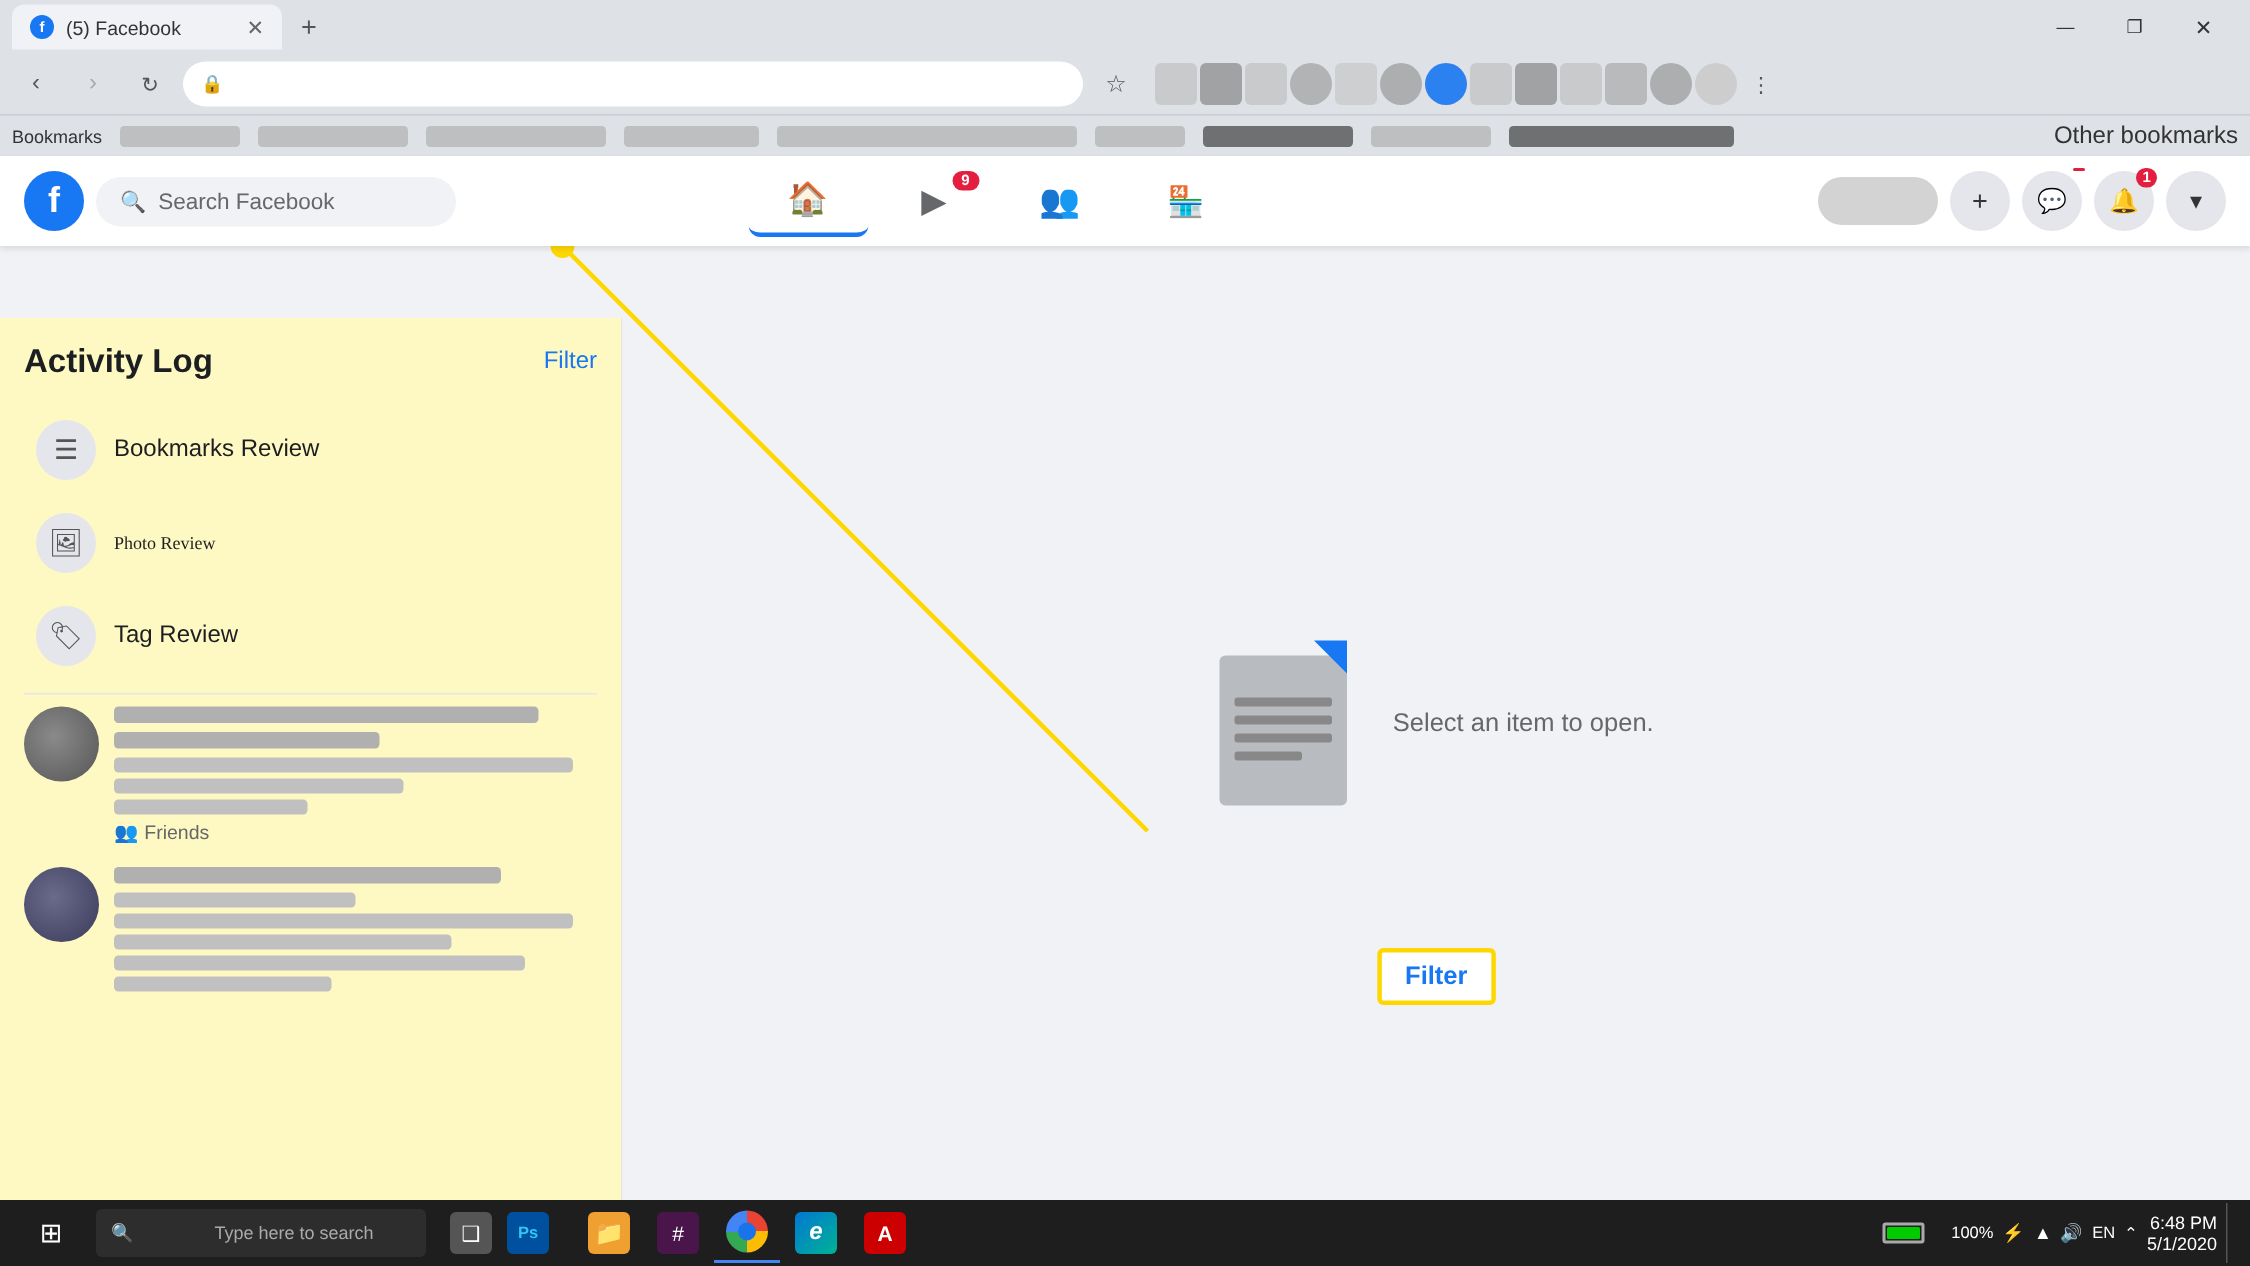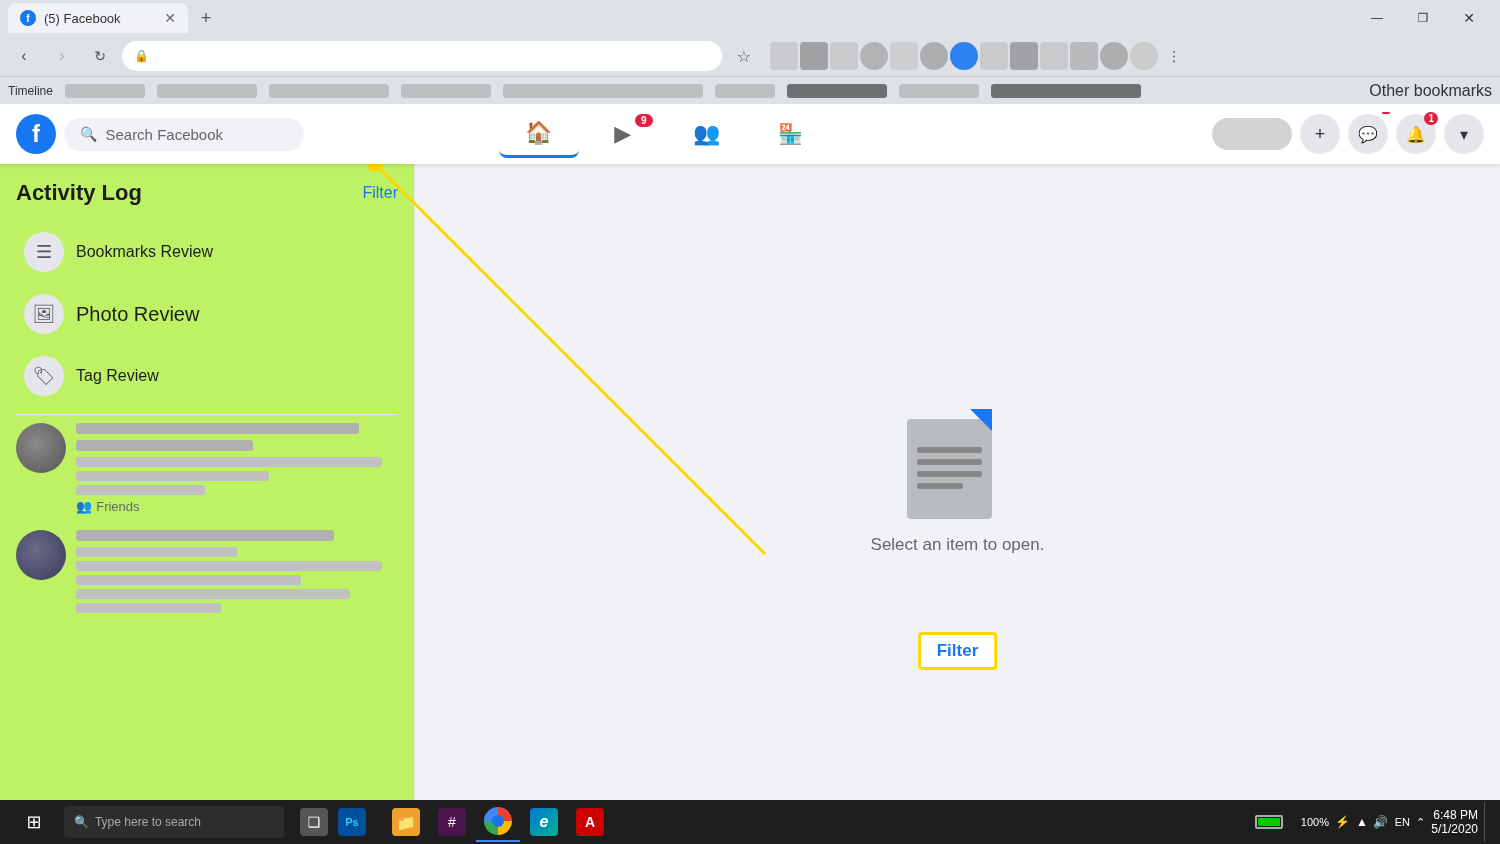--- a/index.html
+++ b/index.html
@@ -43,21 +43,21 @@
     <div style="width:28px; height:28px; background:#888; border-radius:4px; opacity:0.7;"></div>
     <div style="width:28px; height:28px; background:#c0c0c0; border-radius:4px; opacity:0.7;"></div>
     <div style="width:28px; height:28px; background:#aaa; border-radius:4px; opacity:0.7;"></div>
     <div style="width:28px; height:28px; background:#999; border-radius:50%; opacity:0.7;"></div>
     <div style="width:28px; height:28px; background:#c8c8c8; border-radius:50%; overflow:hidden; opacity:0.8;"></div>
     <div style="width:28px; height:28px; display:flex; align-items:center; justify-content:center; font-size:14px; color:#555; cursor:pointer;">⋮</div>
   </div>
 </div>
 
 <div style="background:#dee1e6; height:28px; display:flex; align-items:center; padding:0 8px; gap:12px; border-top:1px solid #c8cdd4; overflow:hidden;">
-  <span style="font-size:12px; color:#333; cursor:pointer;">Timeline</span>
+  <span style="font-size:12px; color:#333; cursor:pointer;">Bookmarks</span>
 
   <div style="width:80px; height:14px; background:#b0b0b0; border-radius:3px; opacity:0.7;"></div>
   <div style="width:100px; height:14px; background:#b0b0b0; border-radius:3px; opacity:0.7;"></div>
   <div style="width:120px; height:14px; background:#b0b0b0; border-radius:3px; opacity:0.7;"></div>
   <div style="width:90px; height:14px; background:#b0b0b0; border-radius:3px; opacity:0.7;"></div>
   <div style="width:200px; height:14px; background:#b0b0b0; border-radius:3px; opacity:0.7;"></div>
   <div style="width:60px; height:14px; background:#b0b0b0; border-radius:3px; opacity:0.7;"></div>
   <div style="width:100px; height:14px; background:#404040; border-radius:3px; opacity:0.7;"></div>
   <div style="width:80px; height:14px; background:#b0b0b0; border-radius:3px; opacity:0.7;"></div>
   <div style="width:150px; height:14px; background:#404040; border-radius:3px; opacity:0.7;"></div>
@@ -90,34 +90,34 @@
     <div style="width:40px; height:40px; background:#e4e6eb; border-radius:50%; display:flex; align-items:center; justify-content:center; cursor:pointer; font-size:16px; color:#333; position:relative;">
       🔔
       <span style="position:absolute; top:-2px; right:-2px; background:#e41e3f; color:white; font-size:10px; font-weight:bold; border-radius:10px; padding:1px 4px;">1</span>
     </div>
     <div style="width:40px; height:40px; background:#e4e6eb; border-radius:50%; display:flex; align-items:center; justify-content:center; cursor:pointer; font-size:16px; color:#333;">▾</div>
   </div>
 </div>
 
 <div style="display:flex; height:calc(844px - 36px - 40px - 28px - 60px - 44px);">
 
-  <div style="width:415px; background:#bef264; padding:16px; overflow-y:auto; flex-shrink:0; border-right:1px solid #e4e6eb;">
+  <div style="width:415px; background:#fef9c3; padding:16px; overflow-y:auto; flex-shrink:0; border-right:1px solid #e4e6eb;margin-top:48px;">
     <div style="display:flex; align-items:center; justify-content:space-between; margin-bottom:16px;">
       <span style="font-size:22px; font-weight:700; color:#1c1e21;">Activity Log</span>
       <span style="color:#1877f2; font-size:16px; cursor:pointer; font-weight:500;">Filter</span>
     </div>
 
     <div style="display:flex; align-items:center; gap:12px; padding:10px 8px; border-radius:8px; cursor:pointer; margin-bottom:2px;">
       <div style="width:40px; height:40px; background:#e4e6eb; border-radius:50%; display:flex; align-items:center; justify-content:center; font-size:18px; color:#555; flex-shrink:0;">☰</div>
       <span style="font-size:16px; color:#1c1e21; font-weight:500;">Bookmarks Review</span>
     </div>
 
     <div style="display:flex; align-items:center; gap:12px; padding:10px 8px; border-radius:8px; cursor:pointer; margin-bottom:2px;">
       <div style="width:40px; height:40px; background:#e4e6eb; border-radius:50%; display:flex; align-items:center; justify-content:center; font-size:18px; color:#555; flex-shrink:0;">🖼</div>
-      <span style="font-size:20px; color:#1c1e21; font-weight:500;">Photo Review</span>
+      <span style="font-size:12px; color:#1c1e21; font-weight:500;font-family:Liberation Serif, serif;">Photo Review</span>
     </div>
 
     <div style="display:flex; align-items:center; gap:12px; padding:10px 8px; border-radius:8px; cursor:pointer; margin-bottom:2px;">
       <div style="width:40px; height:40px; background:#e4e6eb; border-radius:50%; display:flex; align-items:center; justify-content:center; font-size:18px; color:#555; flex-shrink:0;">🏷</div>
       <span style="font-size:16px; color:#1c1e21; font-weight:500;">Tag Review</span>
     </div>
 
     <div style="height:1px; background:#e4e6eb; margin:8px 0;"></div>
 
     <div style="margin-top:8px;">
@@ -145,21 +145,21 @@
           <div style="height:10px; background:#c0c0c0; border-radius:3px; margin-bottom:4px; width:95%;"></div>
           <div style="height:10px; background:#c0c0c0; border-radius:3px; margin-bottom:4px; width:70%;"></div>
           <div style="height:10px; background:#c0c0c0; border-radius:3px; margin-bottom:4px; width:85%;"></div>
           <div style="height:10px; background:#c0c0c0; border-radius:3px; margin-bottom:4px; width:45%;"></div>
         </div>
       </div>
     </div>
   </div>
 
   <div style="flex:1; background:#f0f2f5; display:flex; align-items:center; justify-content:center; position:relative;">
-    <div style="display:flex; flex-direction:column; align-items:center; gap:16px;">
+    <div style="display:flex; flex-direction:row; align-items:center; gap:16px;">
       <div style="position:relative; width:100px; height:110px;">
 
         <div style="width:85px; height:100px; background:#b8bcc0; border-radius:4px; position:absolute; bottom:0; left:0;"></div>
 
         <div style="position:absolute; top:0; right:15px; width:0; height:0; border-left:22px solid transparent; border-top:22px solid #1877f2;"></div>
 
         <div style="position:absolute; bottom:30px; left:10px; width:65px;">
           <div style="height:6px; background:#888; border-radius:2px; margin-bottom:6px;"></div>
           <div style="height:6px; background:#888; border-radius:2px; margin-bottom:6px;"></div>
           <div style="height:6px; background:#888; border-radius:2px; margin-bottom:6px;"></div>
@@ -181,21 +181,21 @@
     </div>
   </div>
 </div>
 
 <div style="position:fixed; bottom:0; left:0; width:1500px; height:44px; background:#1e1e1e; display:flex; align-items:center; padding:0 8px; gap:4px; z-index:1000;">
   <div style="width:52px; height:40px; display:flex; align-items:center; justify-content:center; cursor:pointer;">
     <span style="font-size:18px; color:white;">⊞</span>
   </div>
   <div style="display:flex; align-items:center; gap:6px; background:#2d2d2d; border-radius:4px; padding:0 10px; height:32px; min-width:220px; cursor:text;">
     <span style="font-size:12px; color:#aaa;">🔍</span>
-    <span style="font-size:12px; color:#aaa;">Type here to search</span>
+    <span style="font-size:12px; color:#aaa;margin-left:48px;">Type here to search</span>
   </div>
   <div style="display:flex; align-items:center; gap:2px; margin-left:4px;">
     <div style="width:44px; height:40px; display:flex; align-items:center; justify-content:center; cursor:pointer;">
       <div style="width:28px; height:28px; background:#555; border-radius:4px; display:flex; align-items:center; justify-content:center; font-size:14px; color:white;">❑</div>
     </div>
     <div style="width:44px; height:40px; display:flex; align-items:center; cursor:pointer;">
       <div style="width:28px; height:28px; background:#0050a0; border-radius:4px; display:flex; align-items:center; justify-content:center; font-size:11px; font-weight:bold; color:#31c5f4;">Ps</div>
     </div>
     <div style="width:44px; height:40px; display:flex; align-items:center; justify-content:center; cursor:pointer;">
       <div style="width:28px; height:28px; background:#f0a030; border-radius:4px; display:flex; align-items:center; justify-content:center; font-size:16px;">📁</div>

